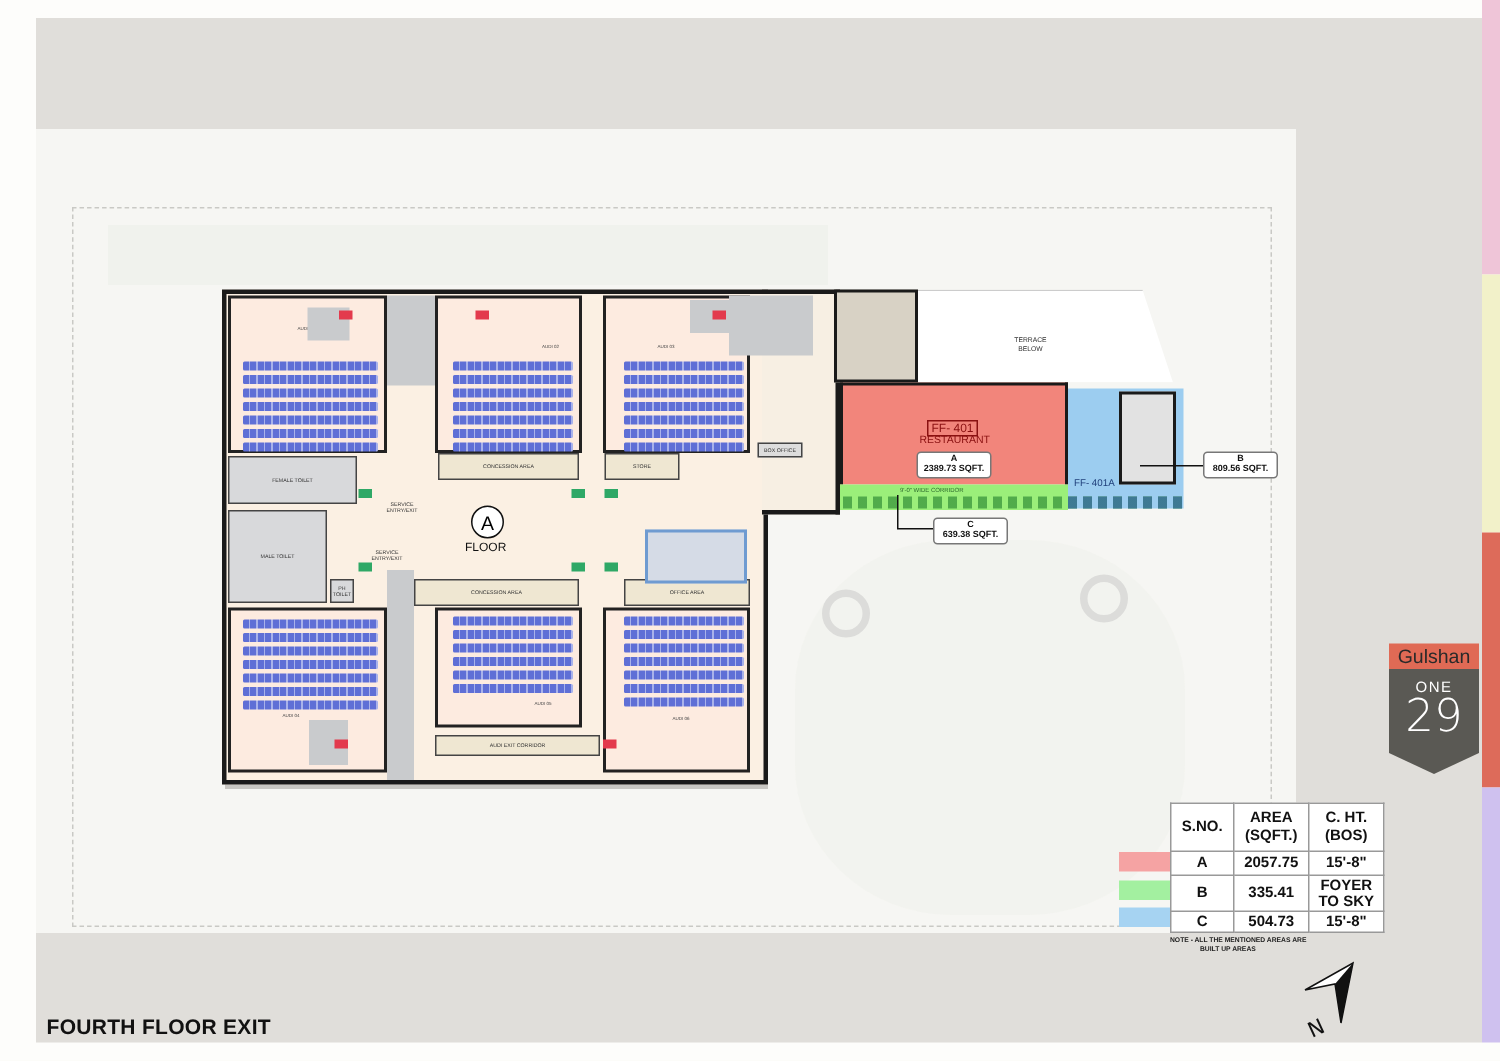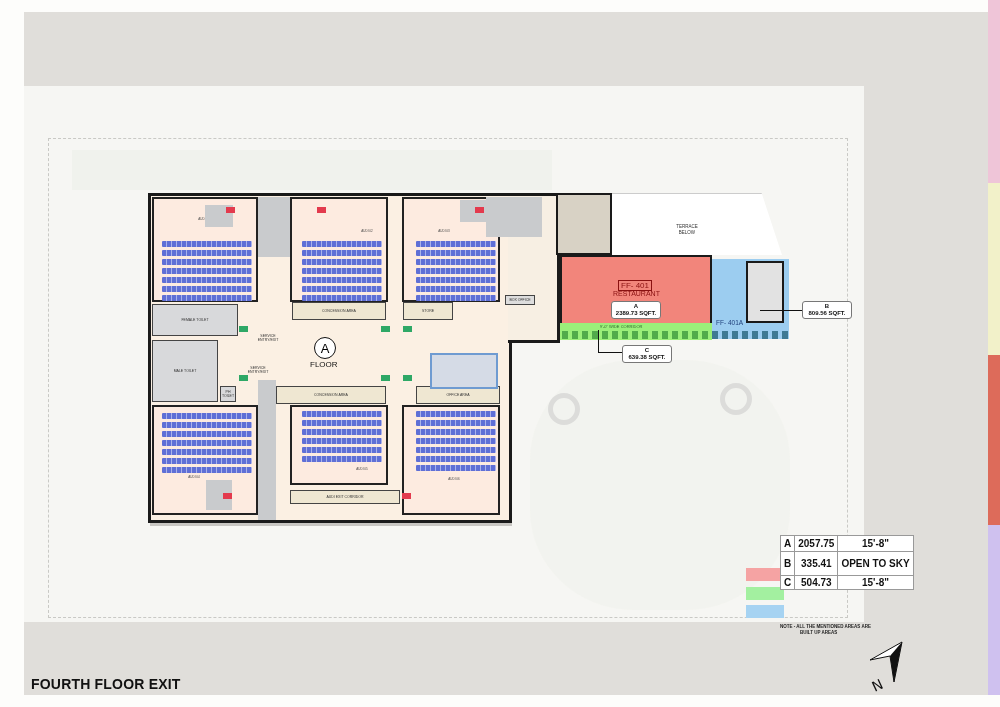--- a/index.html
+++ b/index.html
@@ -226,42 +226,54 @@
     <div>C</div>
     <div>639.38 SQFT.</div>
   </div>
 
   <div class="swatch" style="top:568px;background:#f5a3a3"></div>
   <div class="swatch" style="top:587px;background:#a3f0a0"></div>
   <div class="swatch" style="top:605px;background:#a6d3f2"></div>
 
   <table class="legend-table">
     <tbody>
+        <tr>
+      <th style="width:42px">S.NO.</th>
+      <th style="width:50px">AREA (SQFT.)</th>
+      <th style="width:50px">C. HT. (BOS)</th>
+    </tr>
     <tr style="height:16px">
       <td>A</td>
       <td>2057.75</td>
       <td>15'-8"</td>
     </tr>
     <tr style="height:24px">
       <td>B</td>
       <td>335.41</td>
-      <td style="line-height:11px">OPEN TO SKY</td>
+      <td style="line-height:11px">FOYER TO SKY</td>
     </tr>
     <tr style="height:14px">
       <td>C</td>
       <td>504.73</td>
       <td>15'-8"</td>
     </tr>
   </tbody>
     </table>
   <div class="note">
     <div>NOTE - ALL THE MENTIONED AREAS ARE</div>
     <div style="padding-left:20px">BUILT UP AREAS</div>
   </div>
 
+  <div class="logo">
+    <div class="logo-top">Gulshan</div>
+    <div class="logo-body">
+      <div class="logo-one">ONE</div>
+      <div class="logo-num">29</div>
+    </div>
+  </div>
 
   <svg class="compass" width="40" height="55" viewBox="0 0 40 55">
     <polygon points="4,20 36,2 28,42 24,16" fill="#fff" stroke="#111" stroke-width="1"></polygon>
     <polygon points="36,2 28,42 24,16" fill="#111"></polygon>
     <text x="6" y="50" font-size="14" font-family="DejaVu Sans, sans-serif" transform="rotate(-25 12 45)" fill="#111">N</text>
   </svg>
 
   <div class="title">FOURTH FLOOR EXIT</div>
 </div>
 

